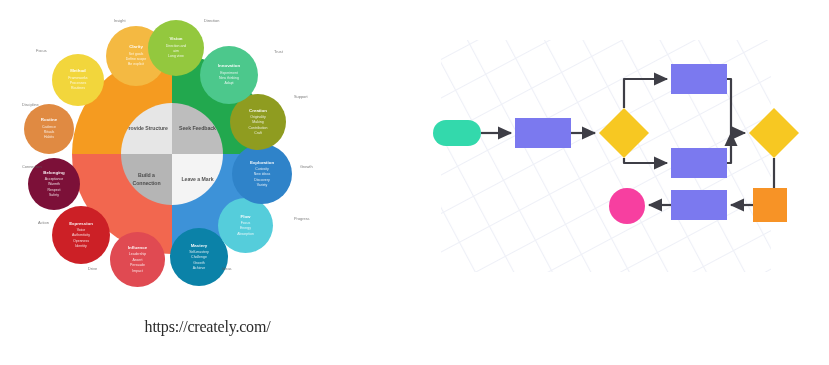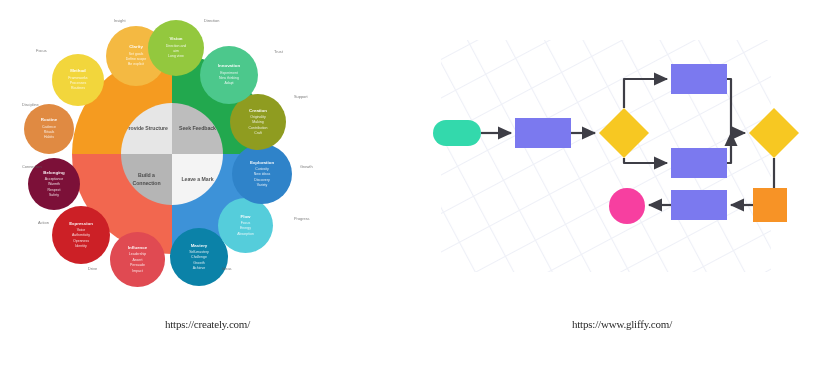--- a/index.html
+++ b/index.html
@@ -16,21 +16,21 @@
   .panel{position:absolute;top:0;height:365px;}
   #panel-creately{left:0;width:415px;}
   #panel-gliffy{left:415px;width:414px;}
 
   .caption{
     position:absolute;
     width:100%;
     top:318px;
     text-align:center;
     font-family:"Liberation Serif", serif;
-    font-size:11px;
+    font-size:16px;
     letter-spacing:-0.2px;
     color:#2b2b2b;
     white-space:nowrap;
   }
 
   
   #wheel-stage{position:absolute;left:22px;top:16px;width:300px;height:290px;}
 
   .wheel-core{
     position:absolute;
@@ -241,16 +241,15 @@
           <polygon points="201,78 226,103 201,128 176,103" fill="#f7c822"></polygon>
           <rect x="248" y="34" width="56" height="30" fill="#7b79ef"></rect>
           <rect x="248" y="118" width="56" height="30" fill="#7b79ef"></rect>
           <polygon points="351,78 376,103 351,128 326,103" fill="#f7c822"></polygon>
           <rect x="330" y="158" width="34" height="34" fill="#f79326"></rect>
           <rect x="248" y="160" width="56" height="30" fill="#7b79ef"></rect>
           <circle cx="204" cy="176" r="18" fill="#f73fa0"></circle>
         </svg>
     </div>
 
-    <div class="caption">https://www.gliffy.com/</div>
   </div>
 
 </div>
 
 </body></html>

